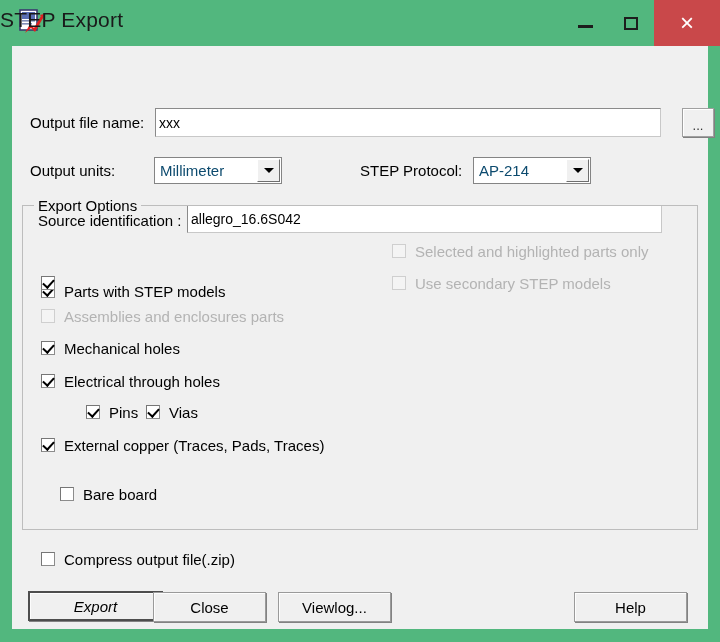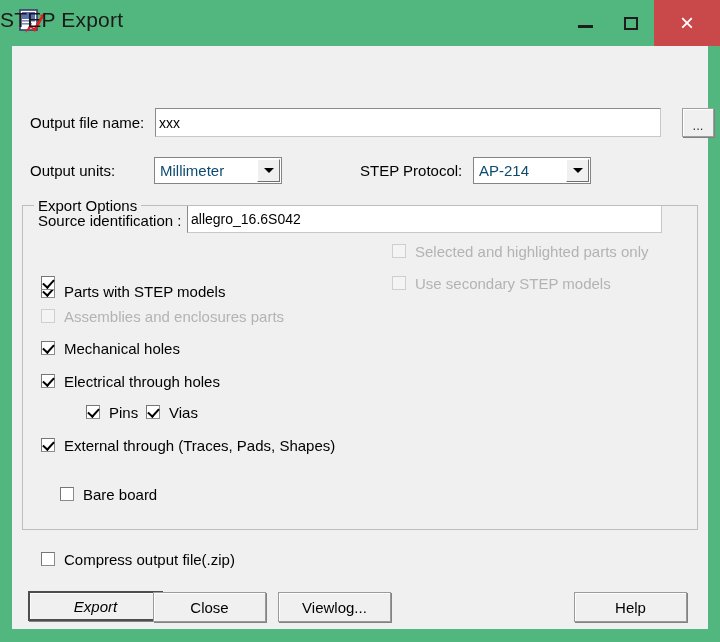--- a/index.html
+++ b/index.html
@@ -353,21 +353,21 @@
       <span class="cb-label">Pins</span>
     </div>
 
     <div class="cb-row" style="left:134px; top:357px;align-items:center;">
       <span class="cb-box checked"></span>
       <span class="cb-label">Vias</span>
     </div>
 
     <div class="cb-row" style="left:29px; top:390px;">
       <span class="cb-box checked"></span>
-      <span class="cb-label">External through (Traces, Pads, Shapes)</span>
+      <span class="cb-label">External copper (Traces, Pads, Traces)</span>
     </div>
 
     <div class="cb-row" style="left:25px; top:439px;padding-left:23px;">
       <span class="cb-box"></span>
       <span class="cb-label">Bare board</span>
     </div>
 
     <div class="cb-row" style="left:380px; top:196px;">
       <span class="cb-box disabled"></span>
       <span class="cb-label disabled">Selected and highlighted parts only</span>

